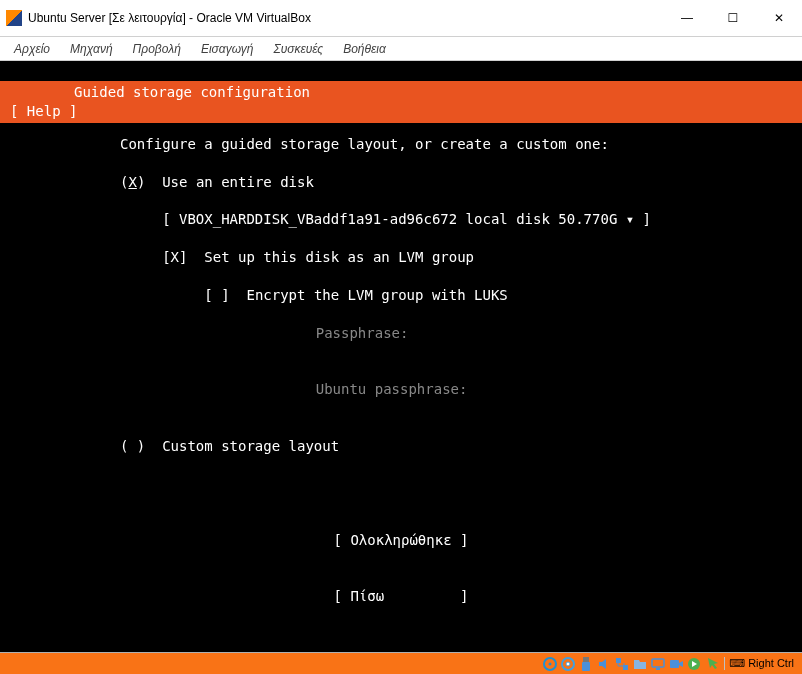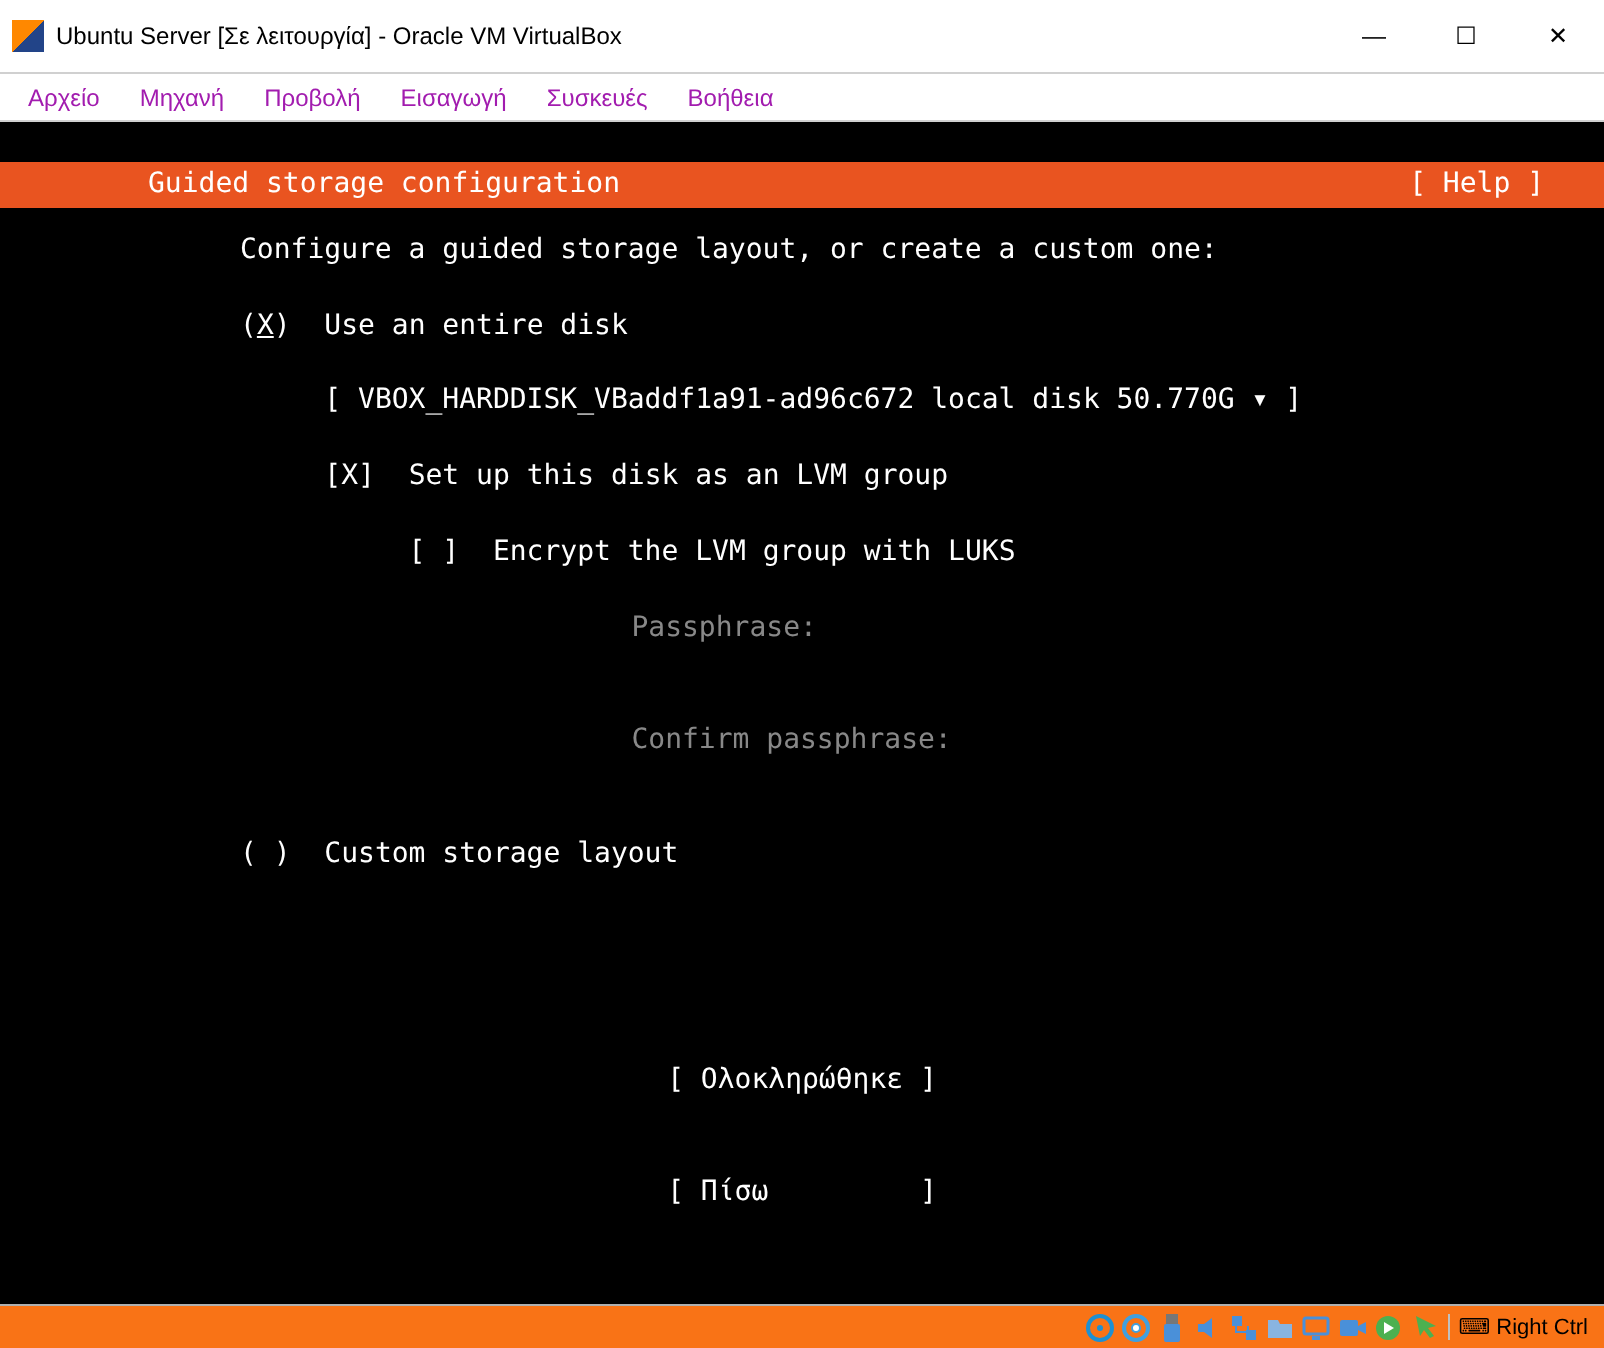--- a/index.html
+++ b/index.html
@@ -42,39 +42,41 @@
     height: 24px;
     display:flex;
     align-items:center;
     padding: 0 6px;
     border-bottom: 1px solid #d0d0d0;
     gap: 4px;
   }
   .menuitem {
     font-size: 12px;
     padding: 2px 8px;
-    color:#a21caf;
+    color:#404040;
+    font-style:italic;
   }
   
   .term {
     flex:1;
     background:#000;
     font-family: "DejaVu Sans Mono","Courier New",monospace;
     font-size:14px;
     line-height:1.35;
     color:#fff;
     position:relative;
     padding-top: 20px;
   }
   .term-header {
     background:#e95420;
     color:#fff;
     display:flex;
     padding: 2px 10px;
     margin: 0 0 12px 0;
+    flex-direction: column;
   }
   .term-header .ht { padding-left: 64px; flex:1; }
   .term-header .hh { padding-right: 20px; }
   .row { white-space: pre; padding-left: 120px; }
   .dim { color:#888;margin-left:44px; }
   .underline { text-decoration: underline; }
   .buttons-block {
     position:absolute;
     bottom: 8px;
     width:100%;
@@ -139,21 +141,21 @@
   <div class="row">&nbsp;</div>
   <div class="row">     <span>[ VBOX_HARDDISK_VBaddf1a91-ad96c672 local disk 50.770G ▾ ]</span></div>
   <div class="row">&nbsp;</div>
   <div class="row">     <span>[X]</span>  <span>Set up this disk as an LVM group</span></div>
   <div class="row">&nbsp;</div>
   <div class="row">          <span>[ ]</span>  <span>Encrypt the LVM group with LUKS</span></div>
   <div class="row">&nbsp;</div>
   <div class="row dim">                  <span>Passphrase:</span></div>
   <div class="row">&nbsp;</div>
   <div class="row">&nbsp;</div>
-  <div class="row dim">                  <span>Confirm passphrase:</span></div>
+  <div class="row dim">                  <span>Ubuntu passphrase:</span></div>
   <div class="row">&nbsp;</div>
   <div class="row">&nbsp;</div>
   <div class="row"><span>( )</span>  <span>Custom storage layout</span></div>
 
   <div class="buttons-block">
     <div>[ Ολοκληρώθηκε ]</div>
     <div>[ Πίσω         ]</div>
   </div>
 </div>
 

